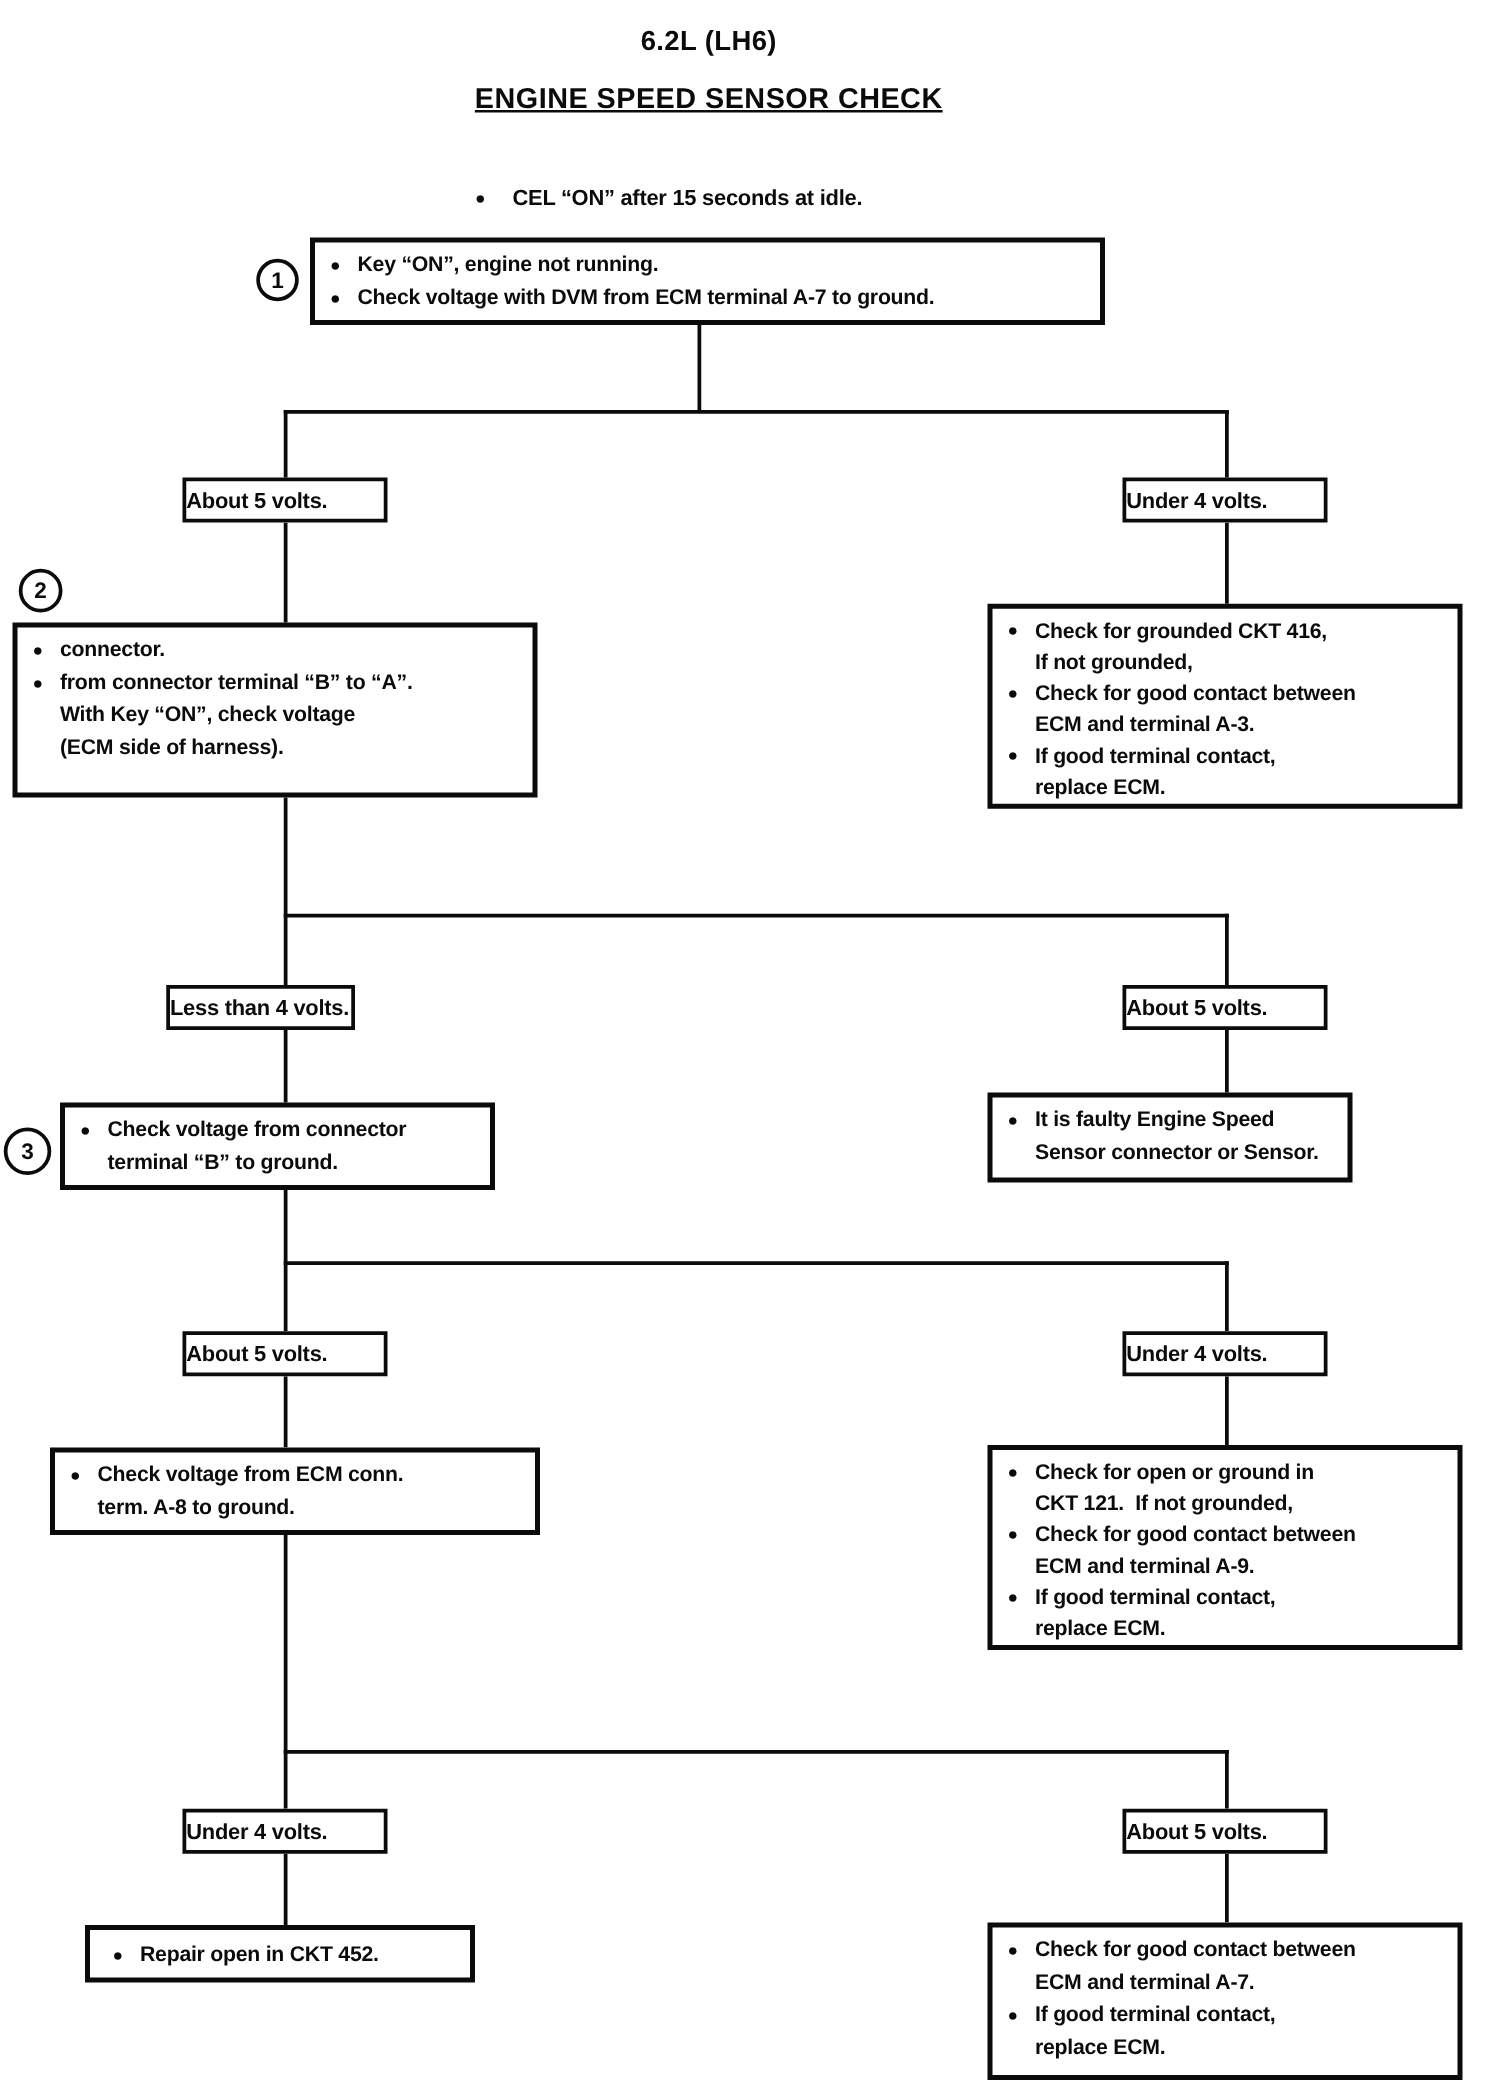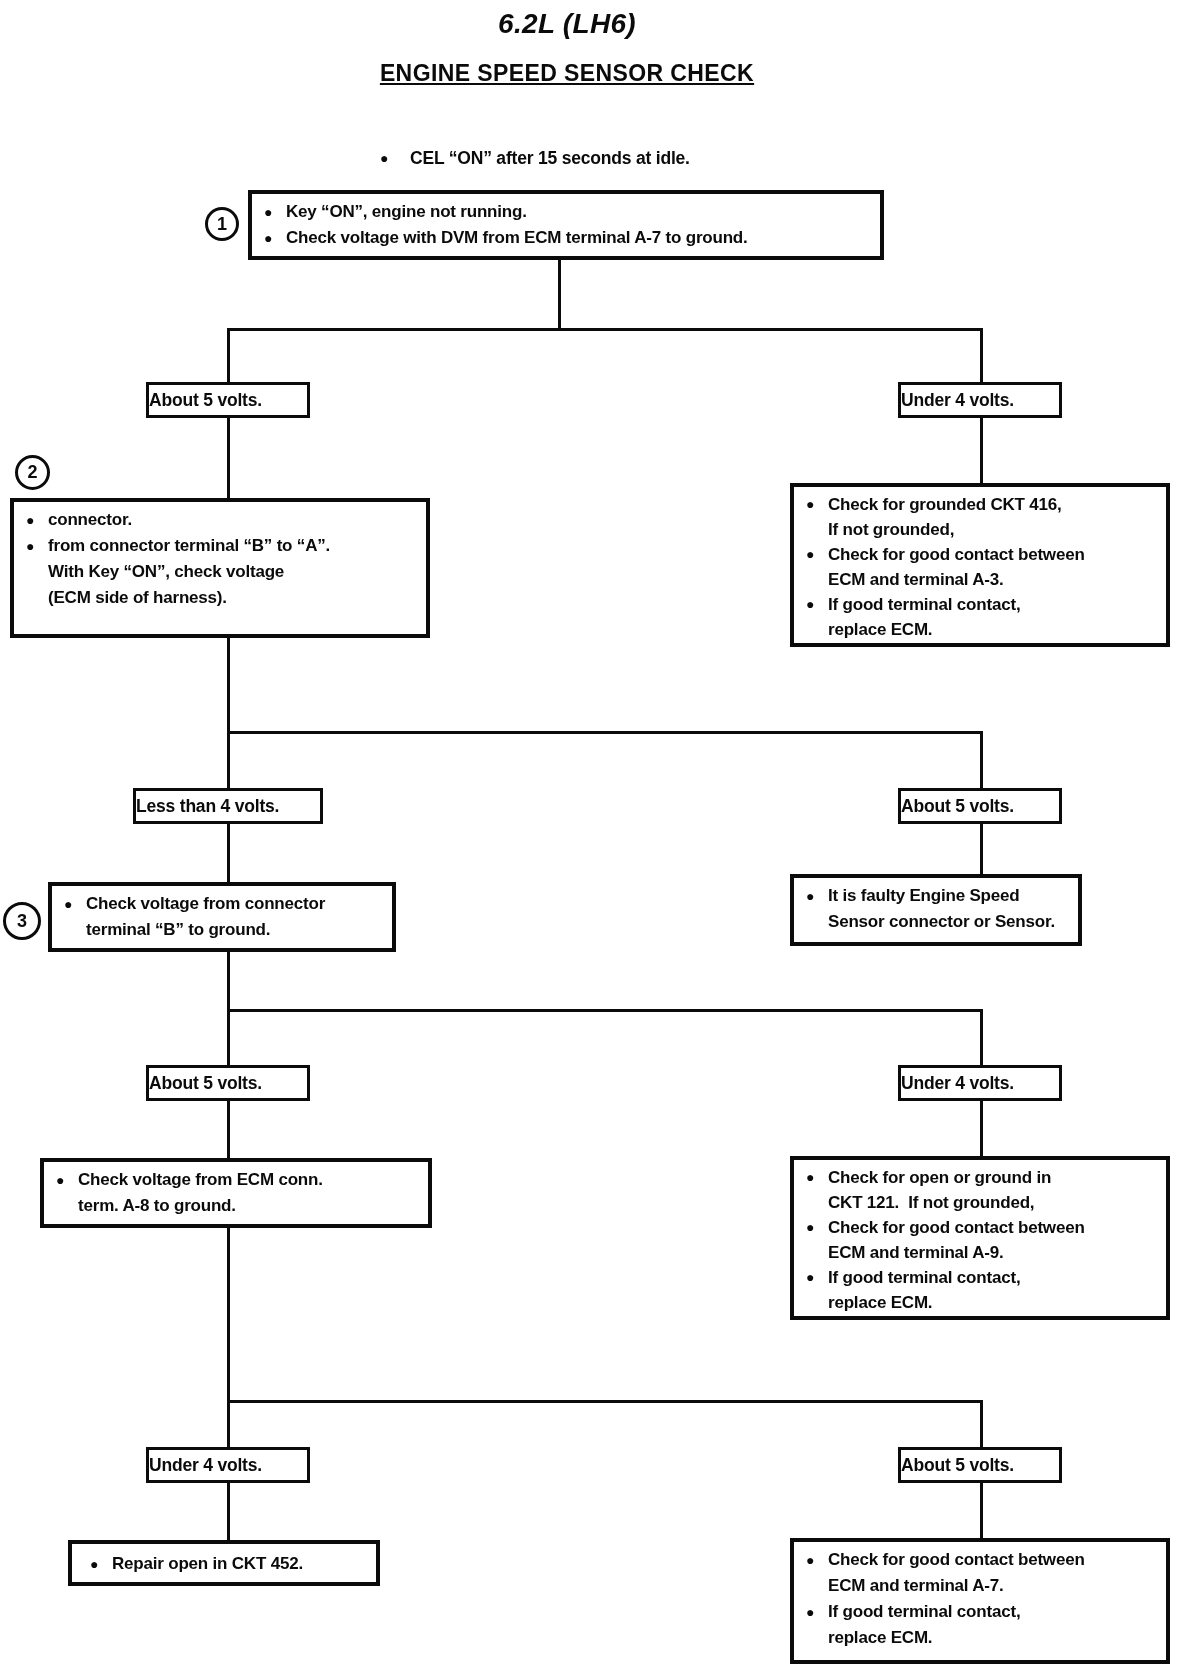--- a/index.html
+++ b/index.html
@@ -8,21 +8,21 @@
     width:1200px;height:1676px;
     background:#ffffff;
     color:#0b0b0b;
     font-family:"Liberation Sans","DejaVu Sans",sans-serif;
     font-weight:700;
     overflow:hidden;
   }
   
   .title-block{position:absolute;top:2px;left:0;width:1134px;text-align:center;line-height:1.15;}
   .title-year{font-size:19px;letter-spacing:.3px;}
-  .title-engine{font-size:28px;margin-top:6px;letter-spacing:.3px;font-style:italic;}
+  .title-engine{font-size:22px;margin-top:18px;letter-spacing:.3px;}
   .title-heading{font-size:23px;margin-top:20px;letter-spacing:.4px;text-decoration:underline;}
   
   .vline,.hline{position:absolute;background:#0b0b0b;}
   .vline{width:3px;}
   .hline{height:3px;}
   
   .flow-box{
     position:absolute;
     border:4px solid #0b0b0b;
     background:#ffffff;
@@ -161,21 +161,21 @@
     </div>
     <div class="item">
       <span class="dot">●</span>
       <div class="lines">
         <div class="line">If good terminal contact,</div>
         <div class="line">replace ECM.</div>
       </div>
     </div>
   </div>
 
-  <div class="flow-label" style="left:133px;top:788px;width:190px;">Less than 4 volts.</div>
+  <div class="flow-label" style="left:133px;top:788px;width:151px;">Less than 4 volts.</div>
   <div class="flow-label" style="left:898px;top:788px;width:164px;">About 5 volts.</div>
 
   <div class="flow-box" style="left:48px;top:882px;width:348px;height:70px;">
     <div class="item">
       <span class="dot">●</span>
       <div class="lines">
         <div class="line">Check voltage from connector</div>
         <div class="line">terminal “B” to ground.</div>
       </div>
     </div>

